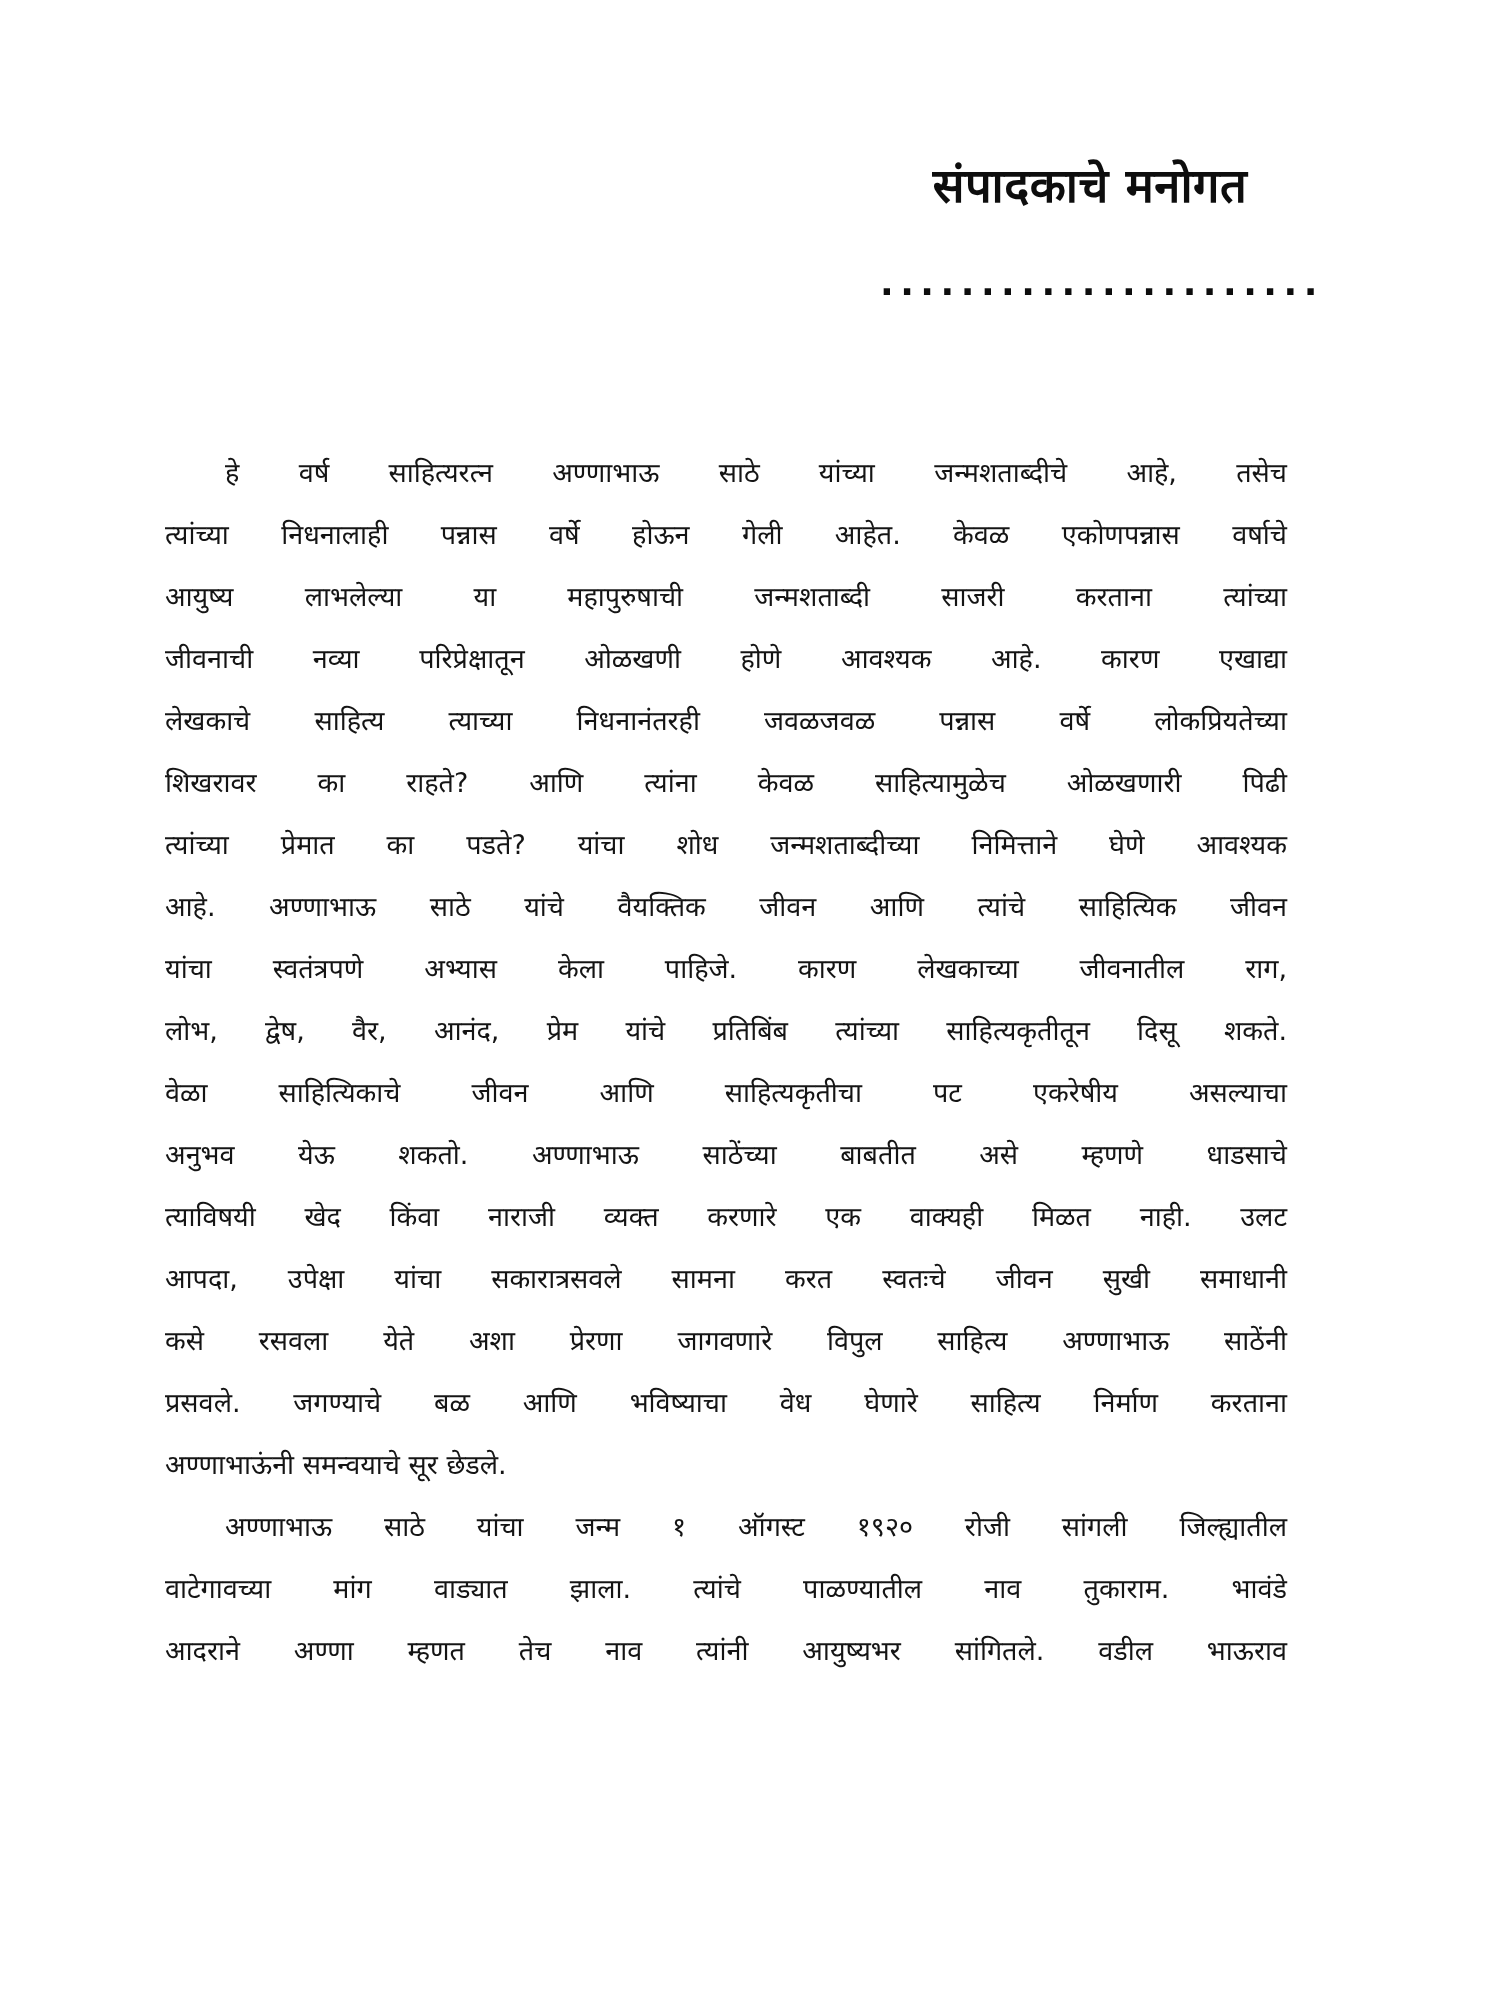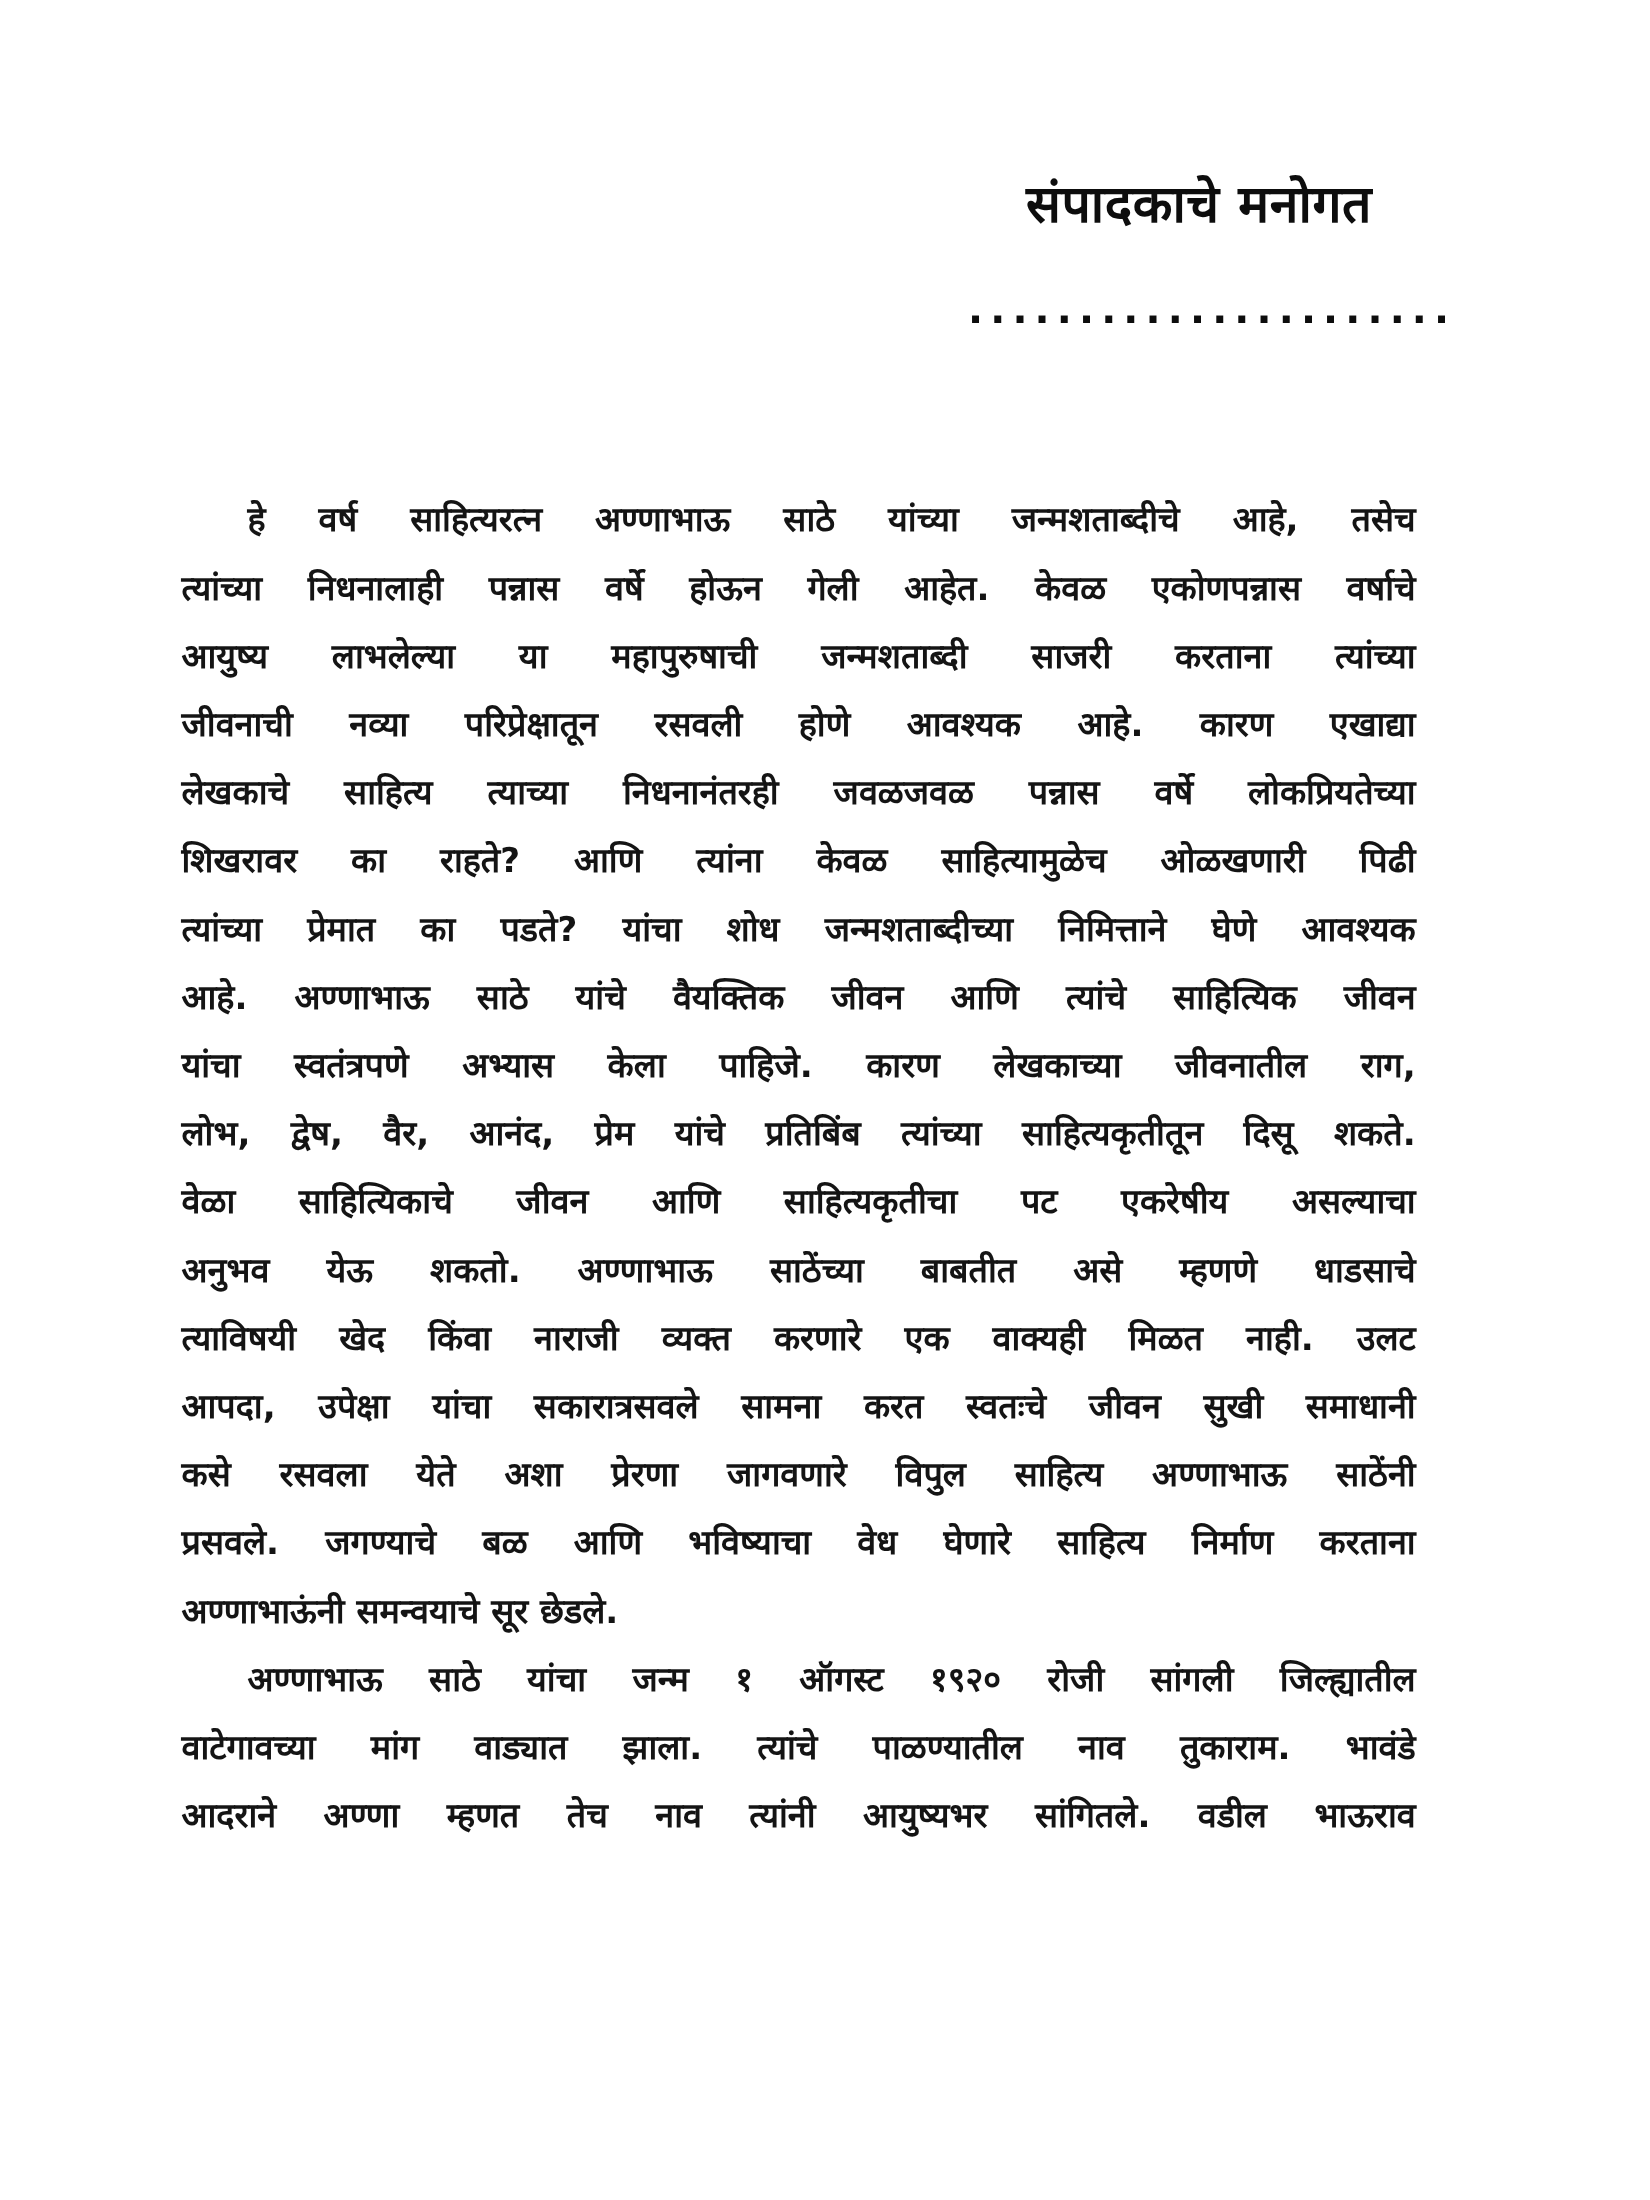--- a/index.html
+++ b/index.html
@@ -38,23 +38,23 @@
     letter-spacing: 6.5px;
     line-height: 10px;
     color: #0d0d0d;
     white-space: nowrap;
   }
   .body-text {
     position: absolute;
     top: 442px;
     left: 165px;
     width: 1122px;
-    font-size: 31px;
+    font-size: 27px;
     line-height: 62px;
-    font-weight: 700;
+    font-weight: 400;
   }
   .paragraph { margin: 0; padding: 0; }
   .text-line {
     min-height: 62px;
     text-align: justify;
     text-align-last: justify;
   }
   .text-line.first-line {
     text-indent: 60px;
   }
@@ -70,21 +70,21 @@
   <div class="page-header">
     <div class="page-title">संपादकाचे मनोगत</div>
     <div class="title-dots">......................</div>
   </div>
 
   <div class="body-text">
     <div class="paragraph">
         <div class="text-line first-line">हे वर्ष साहित्यरत्न अण्णाभाऊ साठे यांच्या जन्मशताब्दीचे आहे, तसेच</div>
         <div class="text-line">त्यांच्या निधनालाही पन्नास वर्षे होऊन गेली आहेत. केवळ एकोणपन्नास वर्षाचे</div>
         <div class="text-line">आयुष्य लाभलेल्या या महापुरुषाची जन्मशताब्दी साजरी करताना त्यांच्या</div>
-        <div class="text-line">जीवनाची नव्या परिप्रेक्षातून रसवली होणे आवश्यक आहे. कारण एखाद्या</div>
+        <div class="text-line">जीवनाची नव्या परिप्रेक्षातून ओळखणी होणे आवश्यक आहे. कारण एखाद्या</div>
         <div class="text-line">लेखकाचे साहित्य त्याच्या निधनानंतरही जवळजवळ पन्नास वर्षे लोकप्रियतेच्या</div>
         <div class="text-line">शिखरावर का राहते? आणि त्यांना केवळ साहित्यामुळेच ओळखणारी पिढी</div>
         <div class="text-line">त्यांच्या प्रेमात का पडते? यांचा शोध जन्मशताब्दीच्या निमित्ताने घेणे आवश्यक</div>
         <div class="text-line">आहे. अण्णाभाऊ साठे यांचे वैयक्तिक जीवन आणि त्यांचे साहित्यिक जीवन</div>
         <div class="text-line">यांचा स्वतंत्रपणे अभ्यास केला पाहिजे. कारण लेखकाच्या जीवनातील राग,</div>
         <div class="text-line">लोभ, द्वेष, वैर, आनंद, प्रेम यांचे प्रतिबिंब त्यांच्या साहित्यकृतीतून दिसू शकते.</div>
         <div class="text-line">वेळा साहित्यिकाचे जीवन आणि साहित्यकृतीचा पट एकरेषीय असल्याचा</div>
         <div class="text-line">अनुभव येऊ शकतो. अण्णाभाऊ साठेंच्या बाबतीत असे म्हणणे धाडसाचे</div>
         <div class="text-line">त्याविषयी खेद किंवा नाराजी व्यक्त करणारे एक वाक्यही मिळत नाही. उलट</div>
         <div class="text-line">आपदा, उपेक्षा यांचा सकारात्रसवले सामना करत स्वतःचे जीवन सुखी समाधानी</div>

